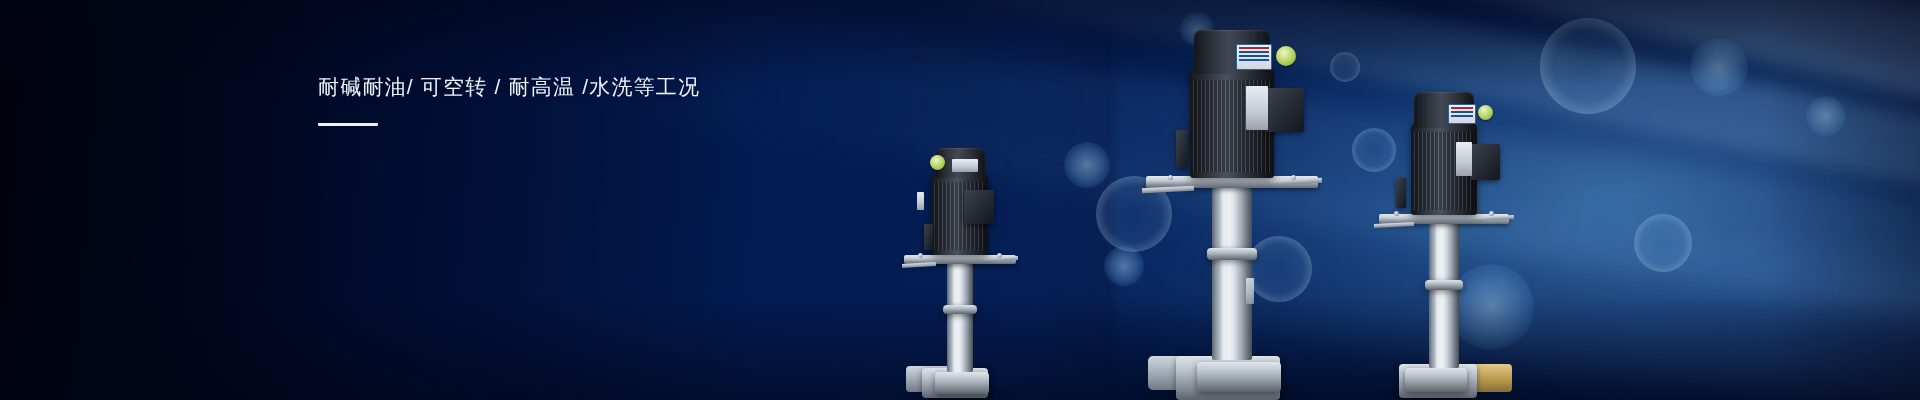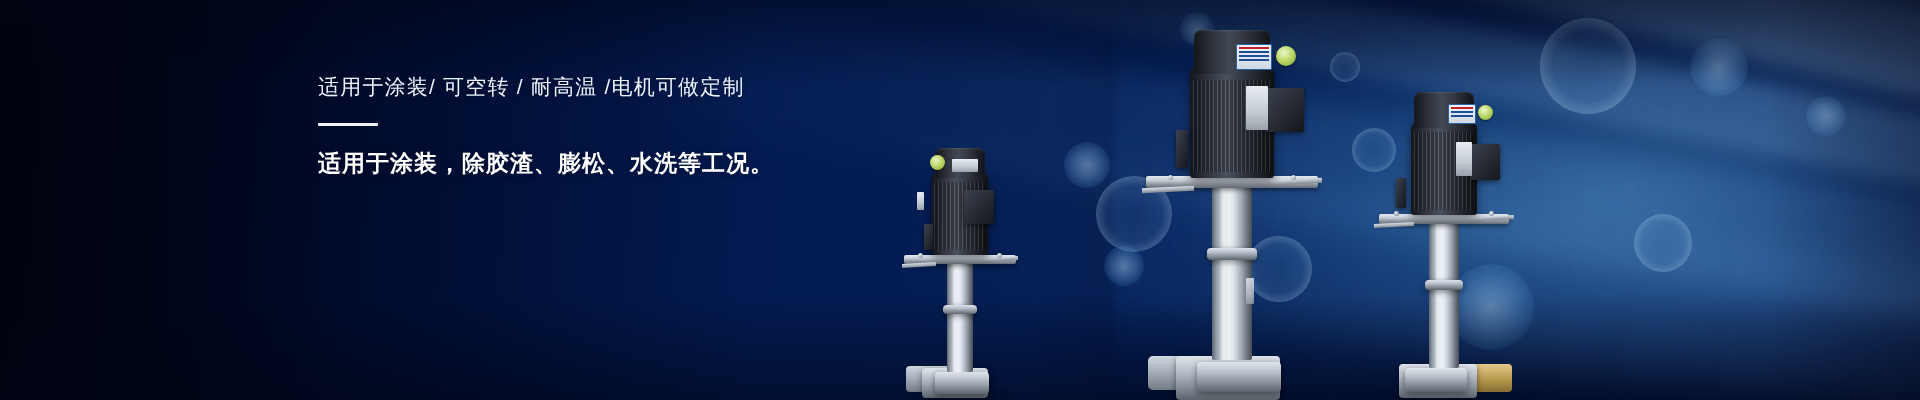--- a/index.html
+++ b/index.html
@@ -336,18 +336,17 @@
         <i></i>
           <b></b>
           <b></b>
       </div>
       <div class="sticker" style="left:104px;bottom:280px;width:15px;height:15px;"></div>
     </div>
 
   </div>
 
   <div class="copy">
-    <div class="subtitle">适用于涂装/ 可空转 / 耐高温 /电机可做定制</div>
+    <div class="subtitle">耐碱耐油/ 可空转 / 耐高温 /水洗等工况</div>
     <div class="rule"></div>
-    <div class="desc">适用于涂装，除胶渣、膨松、水洗等工况。</div>
   </div>
 
 </div>
 
 </body></html>

